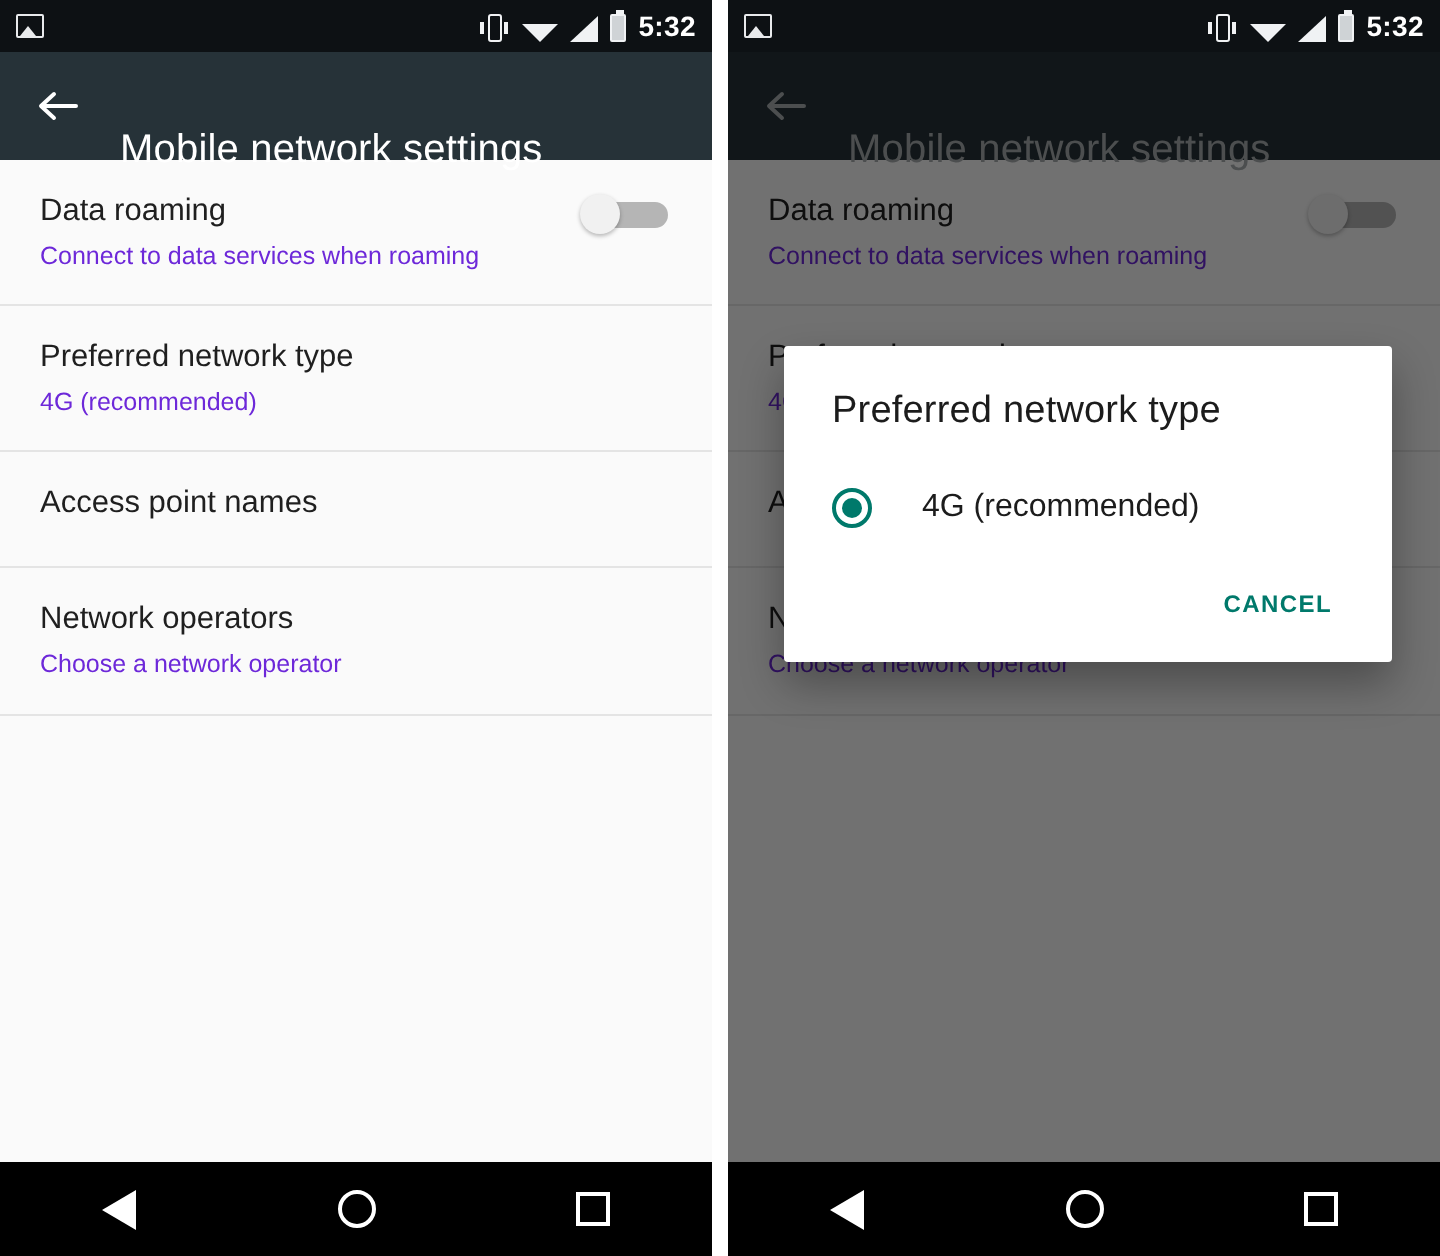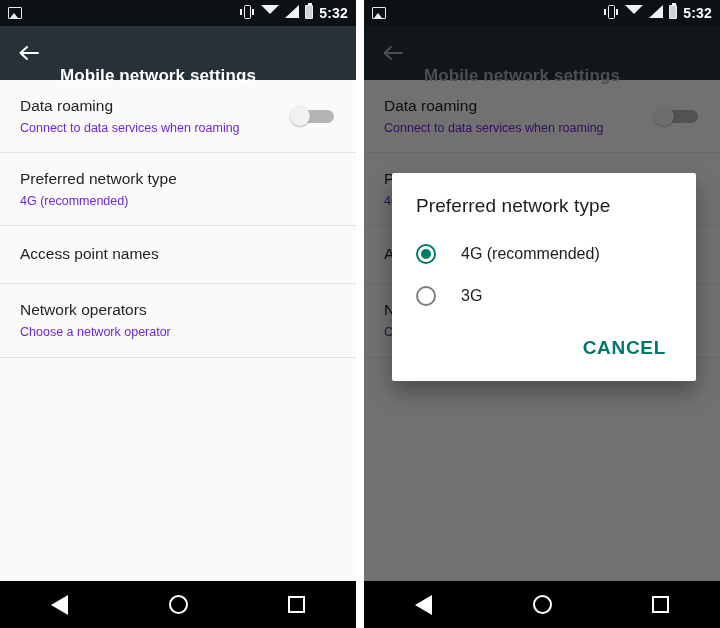--- a/index.html
+++ b/index.html
@@ -13,21 +13,21 @@
 
   .phone { position:relative; width:358px; height:628px; overflow:hidden; background:#fafafa; }
   .phone.right { margin-left:4px; width:358px; }
 
   
   .statusbar {
     position:relative; height:26px; background:#0d1114;
     display:flex; align-items:center; padding:0 8px;
   }
   .sb-left { display:flex; align-items:center; gap:4px; flex:1; }
-  .sb-right { display:flex; align-items:flex-start; gap:6px; }
+  .sb-right { display:flex; align-items:flex-end; gap:6px; }
   .ic-screenshot {
     width:14px; height:12px; border:1.5px solid #e8eaec; border-radius:1px;
     position:relative; overflow:hidden; background:#0d1114;
   }
   .ic-screenshot::after {
     content:""; position:absolute; left:1px; bottom:0px;
     border-left:4px solid transparent; border-right:4px solid transparent;
     border-bottom:5px solid #e8eaec;
   }
   .ic-vibrate { position:relative; width:16px; height:14px; }
@@ -58,31 +58,31 @@
   .sb-time { color:#ffffff; font-size:14px; font-weight:bold; letter-spacing:0.2px; }
 
   
   .appbar {
     height:54px; background:#263238;
     display:flex; align-items:center; padding:0 14px;
   }
   .back-arrow { width:30px; height:30px; position:relative; flex:0 0 30px; }
   .back-arrow svg { display:block; }
   .appbar-title {
-    color:#ffffff; font-size:17px; font-weight:bold; margin-left:16px;
+    color:#ffffff; font-size:20px; font-weight:normal; margin-left:16px;
     letter-spacing:0.1px;
     margin-top:45px;
   }
 
   
   .list { background:#fafafa; }
   .list-item {
     padding:16px 18px 16px 20px; position:relative;
     border-bottom:1px solid #e4e4e4;
-    min-height:58px; display:flex; align-items:center;
+    min-height:58px; display:flex; align-items:flex-start;
   }
   .li-text { flex:1; }
   .li-title { font-size:15.5px; color:#1f1f1f; line-height:1.35; }
   .li-sub { font-size:12.5px; color:#6d28d9; margin-top:3px; line-height:1.3; }
 
   
   .toggle { position:relative; width:46px; height:22px; flex:0 0 46px; margin-right:4px; }
   .toggle .track {
     position:absolute; right:0; top:5px; width:32px; height:13px;
     background:#b5b5b5; border-radius:7px;
@@ -134,21 +134,21 @@
   }
   .radio.checked { border-color:#00796b; }
   .radio.checked::after {
     content:""; position:absolute; left:3px; top:3px; width:10px; height:10px;
     border-radius:50%; background:#00796b;
   }
   .dlg-opt-label { font-size:16px; color:#1c1c1c; margin-left:25px; }
   .dlg-actions { display:flex; justify-content:flex-end; padding:14px 22px 8px 22px; }
   .dlg-btn {
     background:transparent; border:0; color:#00796b;
-    font-size:19px; font-weight:bold; letter-spacing:0.7px;
+    font-size:12px; font-weight:bold; letter-spacing:0.7px;
     font-family:"Liberation Sans", sans-serif; padding:6px 8px;
   }
 
   .divider-gap { width:4px; height:628px; background:#ffffff; }
 </style>
 </head>
 <body>
 
 <div class="stage">
 
@@ -294,24 +294,20 @@
     <div class="scrim"></div>
 
     <div class="dialog">
       <div class="dlg-title">Preferred network type</div>
 
       <div class="dlg-option">
         <span class="radio checked"></span>
         <span class="dlg-opt-label">4G (recommended)</span>
       </div>
 
-      <div class="dlg-option">
-        <span class="radio"></span>
-        <span class="dlg-opt-label">3G</span>
-      </div>
 
 
       <div class="dlg-actions">
         <button class="dlg-btn">CANCEL</button>
       </div>
     </div>
 
     <div class="navbar">
       <div class="nav-btn">
           <span class="nav-back"></span>

